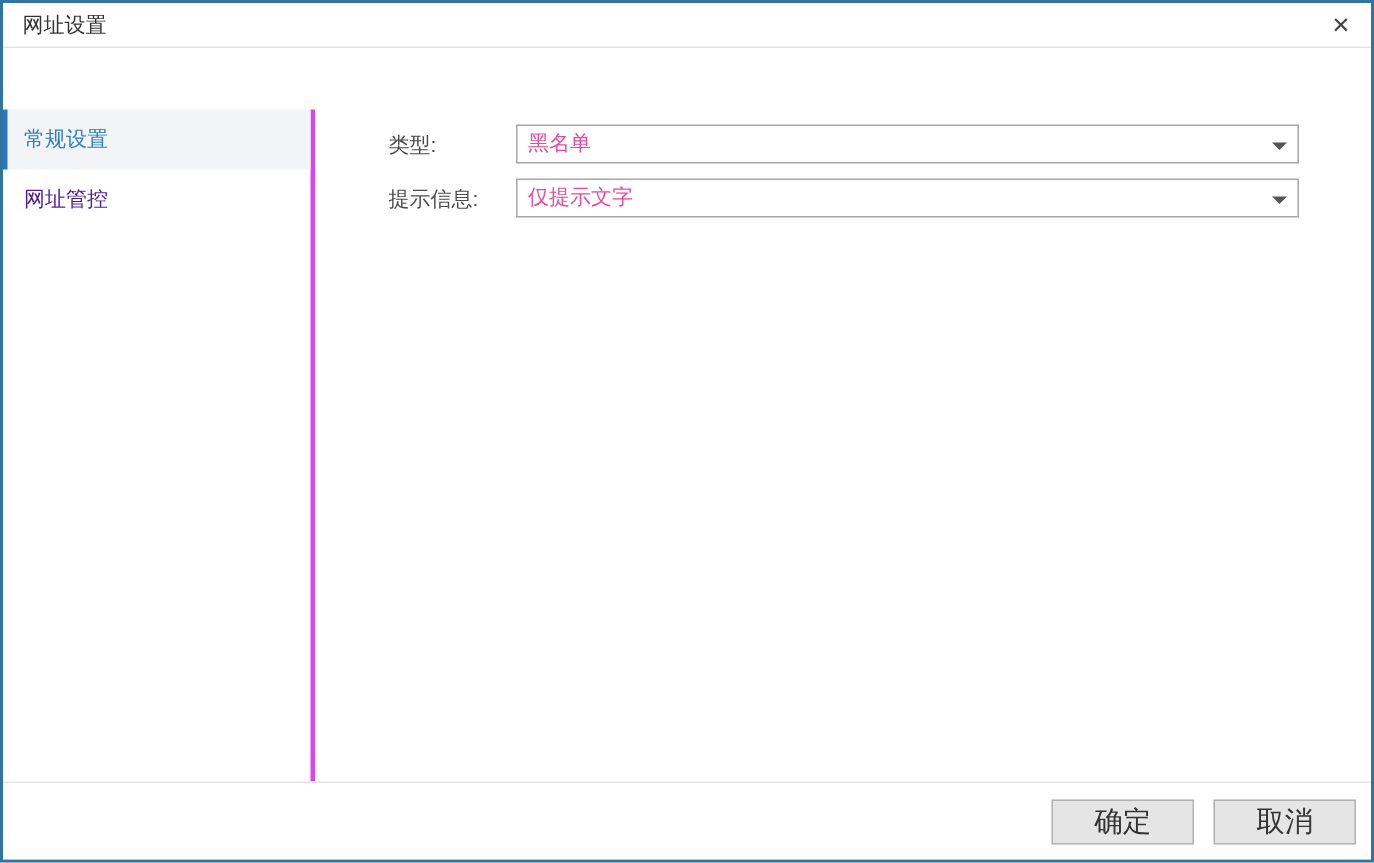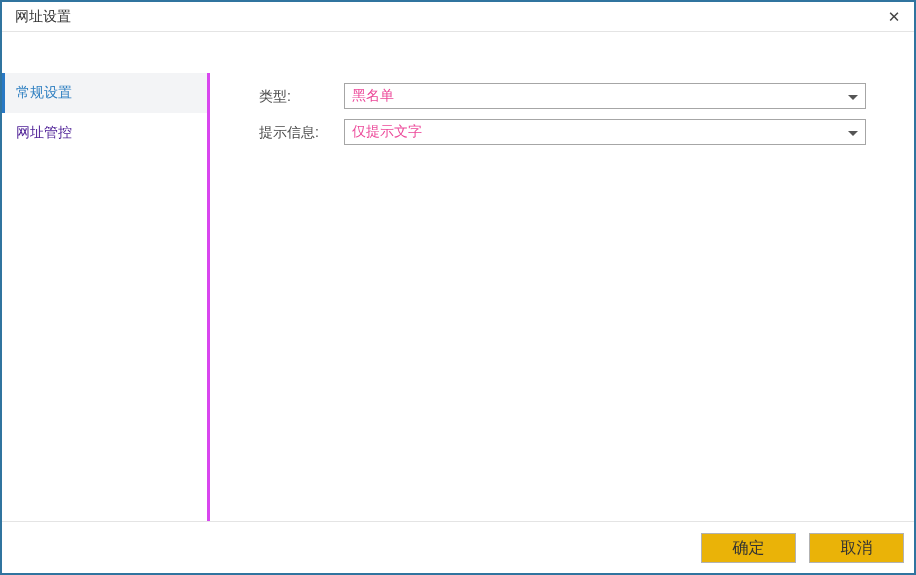--- a/index.html
+++ b/index.html
@@ -128,24 +128,24 @@
     left: 0; right: 0; bottom: 0;
     height: 52px;
     background: #fff;
     border-top: 1px solid #e4e4e4;
   }
   .btn {
     position: absolute;
     top: 11px;
     width: 95px;
     height: 30px;
-    background: #eab308;
+    background: #e5e5e5;
     border: 1px solid #b2b2b2;
     color: #333;
-    font-size: 16px;
+    font-size: 19px;
     font-family: Liberation Mono, monospace;
     cursor: pointer;
     display: flex;
     align-items: center;
     justify-content: center;
   }
   .btn-ok { right: 118px; }
   .btn-cancel { right: 10px; }
 </style>
 </head>

